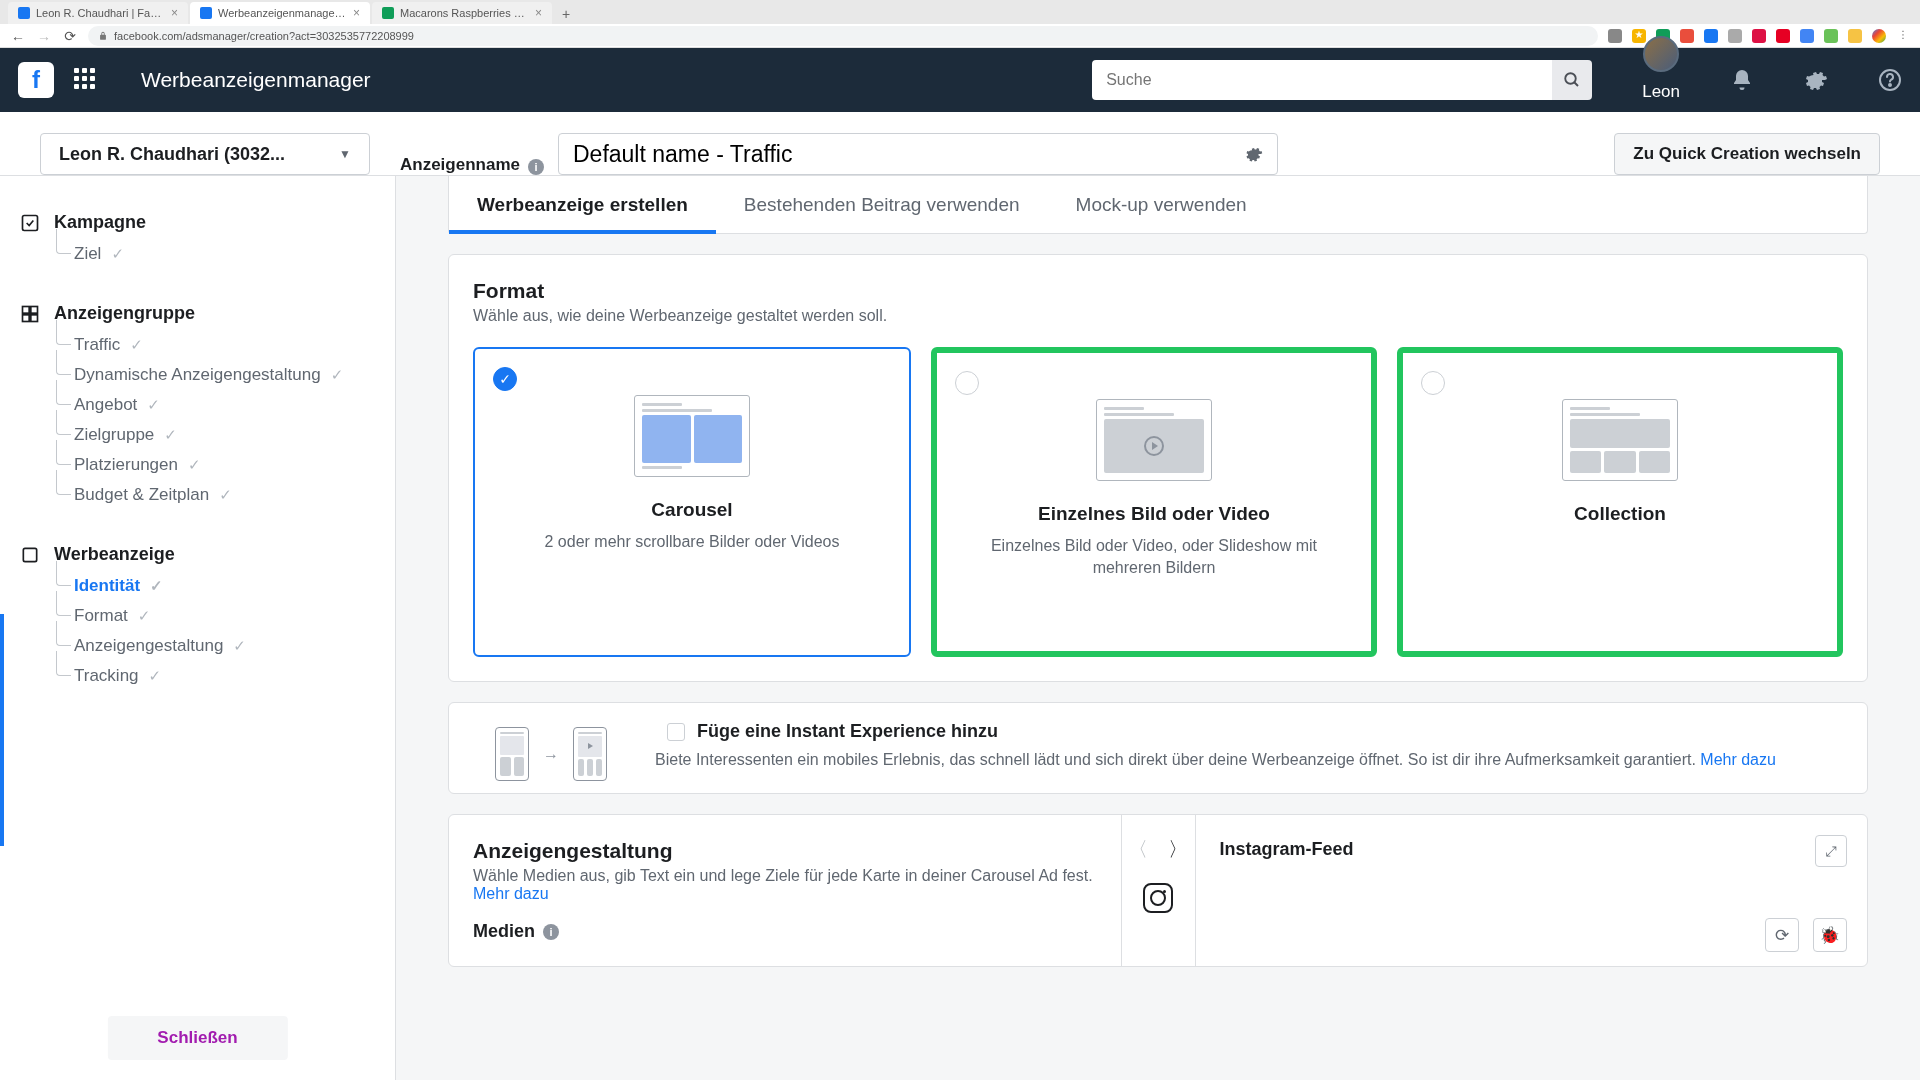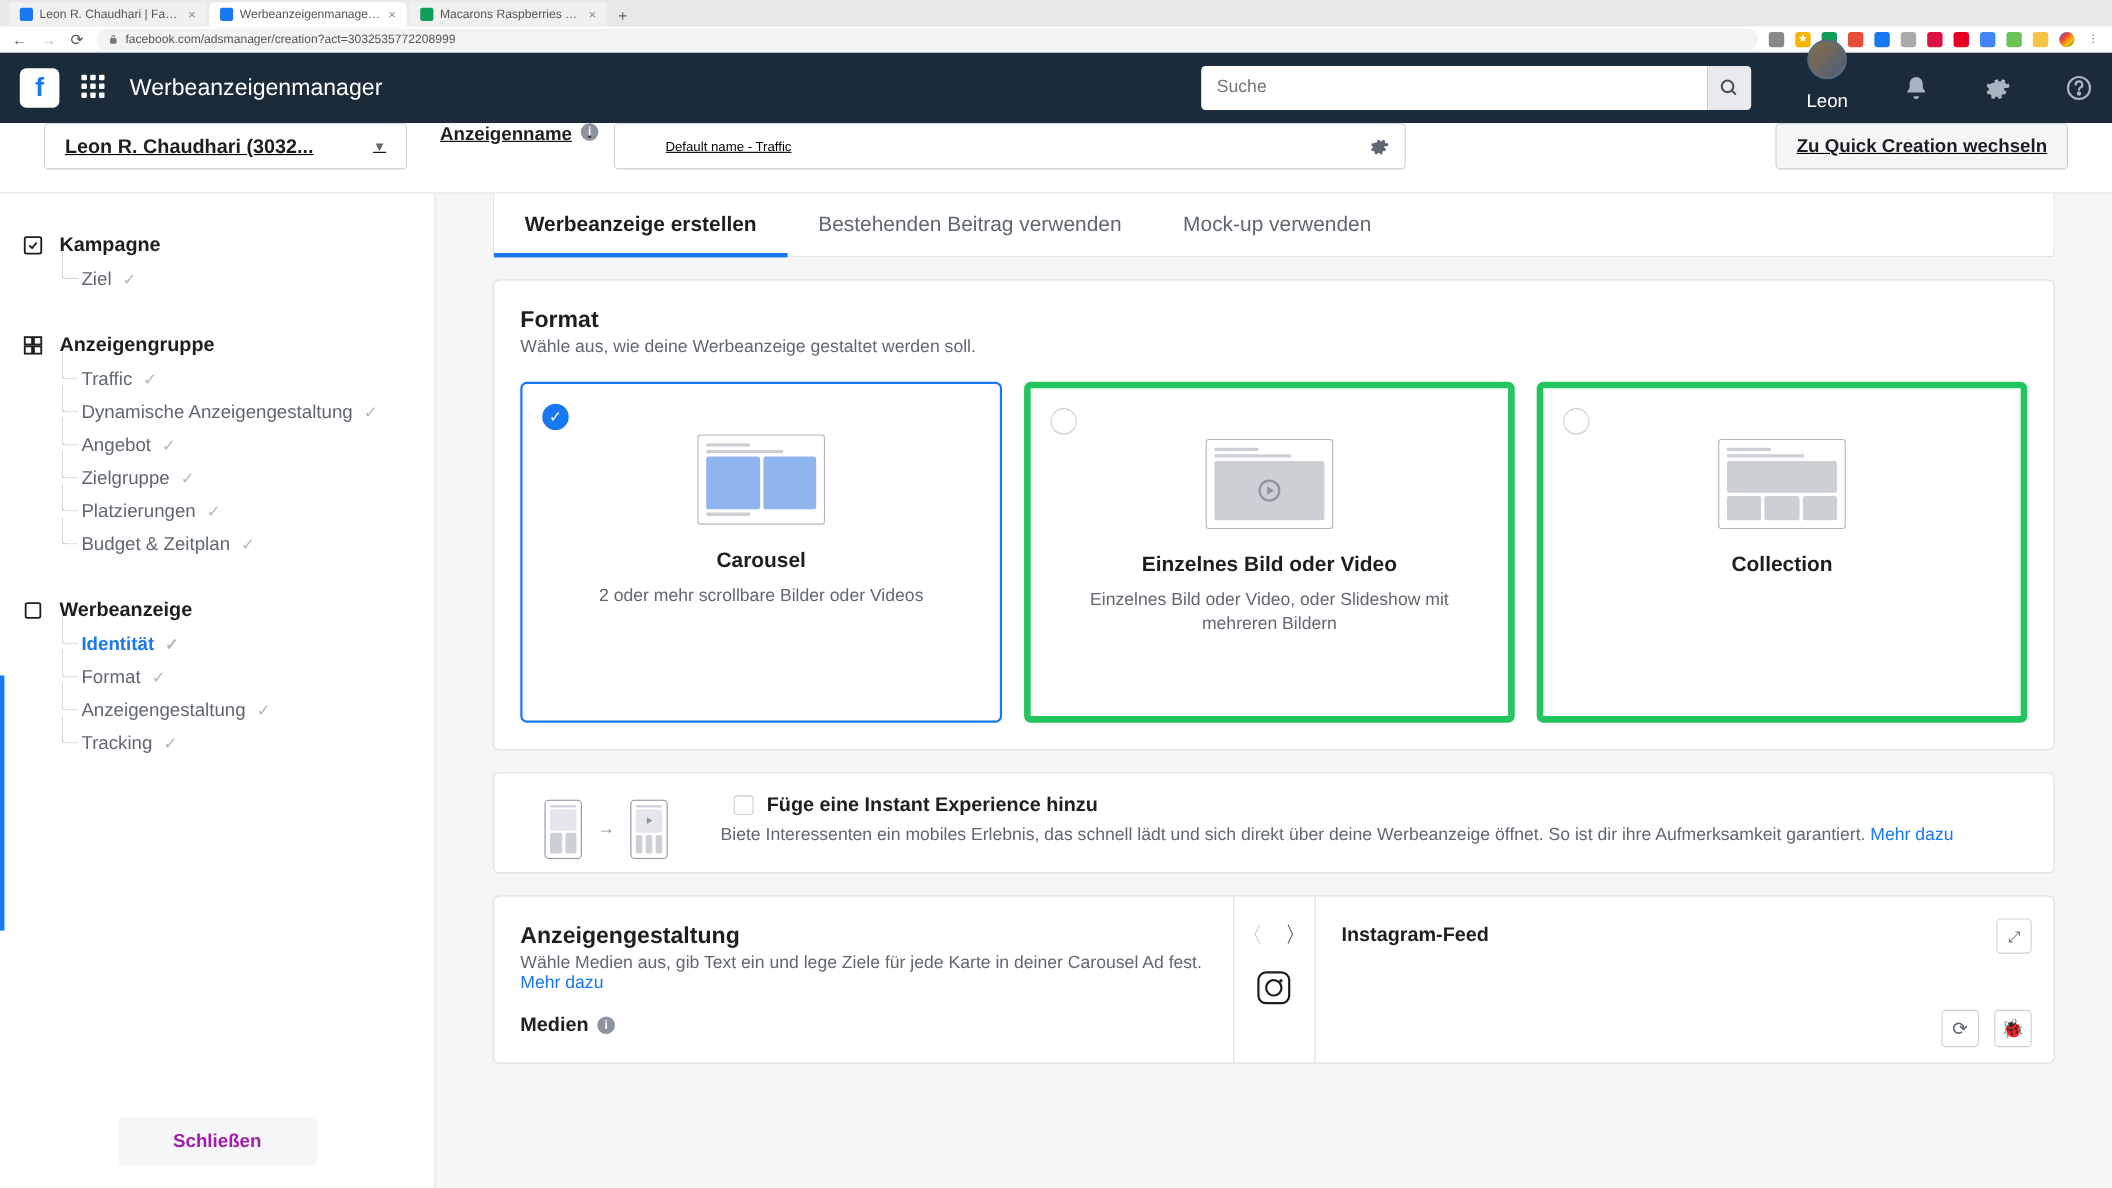--- a/index.html
+++ b/index.html
@@ -20,38 +20,38 @@
 .url-box { flex: 1; display: flex; align-items: center; gap: 6px; background: #f1f3f4; border-radius: 12px; height: 20px; padding: 0 10px; font-size: 11px; color: #555; }
 .lock-icon { width: 10px; height: 10px; }
 .ext-icons { display: flex; gap: 10px; align-items: center; }
 .ext-icons span { width: 14px; height: 14px; border-radius: 3px; display: inline-block; font-size: 10px; }
 
 
 .fb-header { height: 64px; background: #1c2b3a; display: flex; align-items: center; padding: 0 18px; gap: 20px; color: #fff; }
 .fb-logo { width: 36px; height: 36px; background: #fff; border-radius: 6px; display: flex; align-items: center; justify-content: center; color: #1877f2; font-weight: bold; font-size: 24px; }
 .apps-icon { width: 24px; height: 24px; display: grid; grid-template-columns: repeat(3, 5px); grid-template-rows: repeat(3, 5px); gap: 3px; }
 .apps-icon div { background: #fff; border-radius: 1px; }
-.header-title { font-size: 21px; font-weight: 400; }
+.header-title { font-size: 21px; font-weight: 400; margin-left: 23px; }
 .header-spacer { flex: 1; }
 .search-wrap { display: flex; align-items: center; width: 500px; }
 .search-input { flex: 1; height: 40px; border: none; background: #fff; border-radius: 4px 0 0 4px; padding: 0 14px; font-size: 16px; color: #555; }
 .search-btn { width: 40px; height: 40px; background: #e9eaed; border: none; border-radius: 0 4px 4px 0; display: flex; align-items: center; justify-content: center; color: #4b4f56; }
 .user-chip { display: flex; align-items: center; gap: 10px; margin-left: 30px; flex-direction: column; }
 .avatar { width: 36px; height: 36px; border-radius: 50%; background: linear-gradient(135deg, #8b6f47, #4a5d7a); border: 2px solid #5a6b7d; }
 .user-name { font-size: 17px; }
 .chev { font-size: 11px; margin-left: 2px; }
 .header-icon { width: 24px; height: 24px; display: flex; align-items: center; justify-content: center; margin-left: 30px; color: #a8b4c0; }
 
 
-.sub-header { height: 64px; background: #fff; border-bottom: 1px solid #dddfe2; display: flex; align-items: flex-start; padding: 0 40px; text-decoration: underline; }
+.sub-header { height: 64px; background: #fff; border-bottom: 1px solid #dddfe2; display: flex; align-items: flex-end; padding: 0 40px; }
 .account-dd { width: 330px; height: 42px; border: 1px solid #ccd0d5; border-radius: 4px; display: flex; align-items: center; justify-content: space-between; padding: 0 18px; font-size: 18px; font-weight: 600; color: #1c1e21; }
 .ad-name-label { font-size: 17px; font-weight: 700; color: #1c1e21; margin-left: 30px; margin-right: 8px; }
 .info-icon { width: 16px; height: 16px; border-radius: 50%; background: #8d949e; color: #fff; display: inline-flex; align-items: center; justify-content: center; font-size: 11px; font-weight: bold; }
 .ad-name-input-wrap { flex: 1; margin-left: 14px; height: 42px; border: 1px solid #ccd0d5; border-radius: 4px; display: flex; align-items: center; padding: 0 14px; max-width: 720px; }
-.ad-name-input { border: none; flex: 1; font-size: 12px; outline: none; margin-left: 32px; }
+.ad-name-input { border: none; flex: 1; font-size: 23px; outline: none; }
 .gear-inline { color: #606770; }
 .quick-btn { margin-left: auto; height: 42px; border: 1px solid #ccd0d5; border-radius: 4px; background: #f5f6f7; padding: 0 18px; font-size: 17px; font-weight: 600; color: #1c1e21; display: flex; align-items: center; }
 
 
 .app-body { display: flex; height: calc(1080px - 48px - 64px - 64px); }
 .sidebar { width: 396px; background: #fff; border-right: 1px solid #dddfe2; position: relative; padding-top: 20px; }
 .side-section { padding: 10px 20px 18px; }
 .side-head { display: flex; align-items: center; gap: 14px; font-size: 18px; font-weight: 700; color: #1c1e21; padding: 6px 0; }
 .side-item { display: flex; align-items: center; gap: 10px; font-size: 17px; color: #606770; padding: 5px 0 5px 54px; position: relative; }
 .side-item::before { content: ""; position: absolute; left: 36px; top: -10px; bottom: 50%; width: 14px; border-left: 1px solid #c4c8cd; border-bottom: 1px solid #c4c8cd; border-bottom-left-radius: 4px; }

